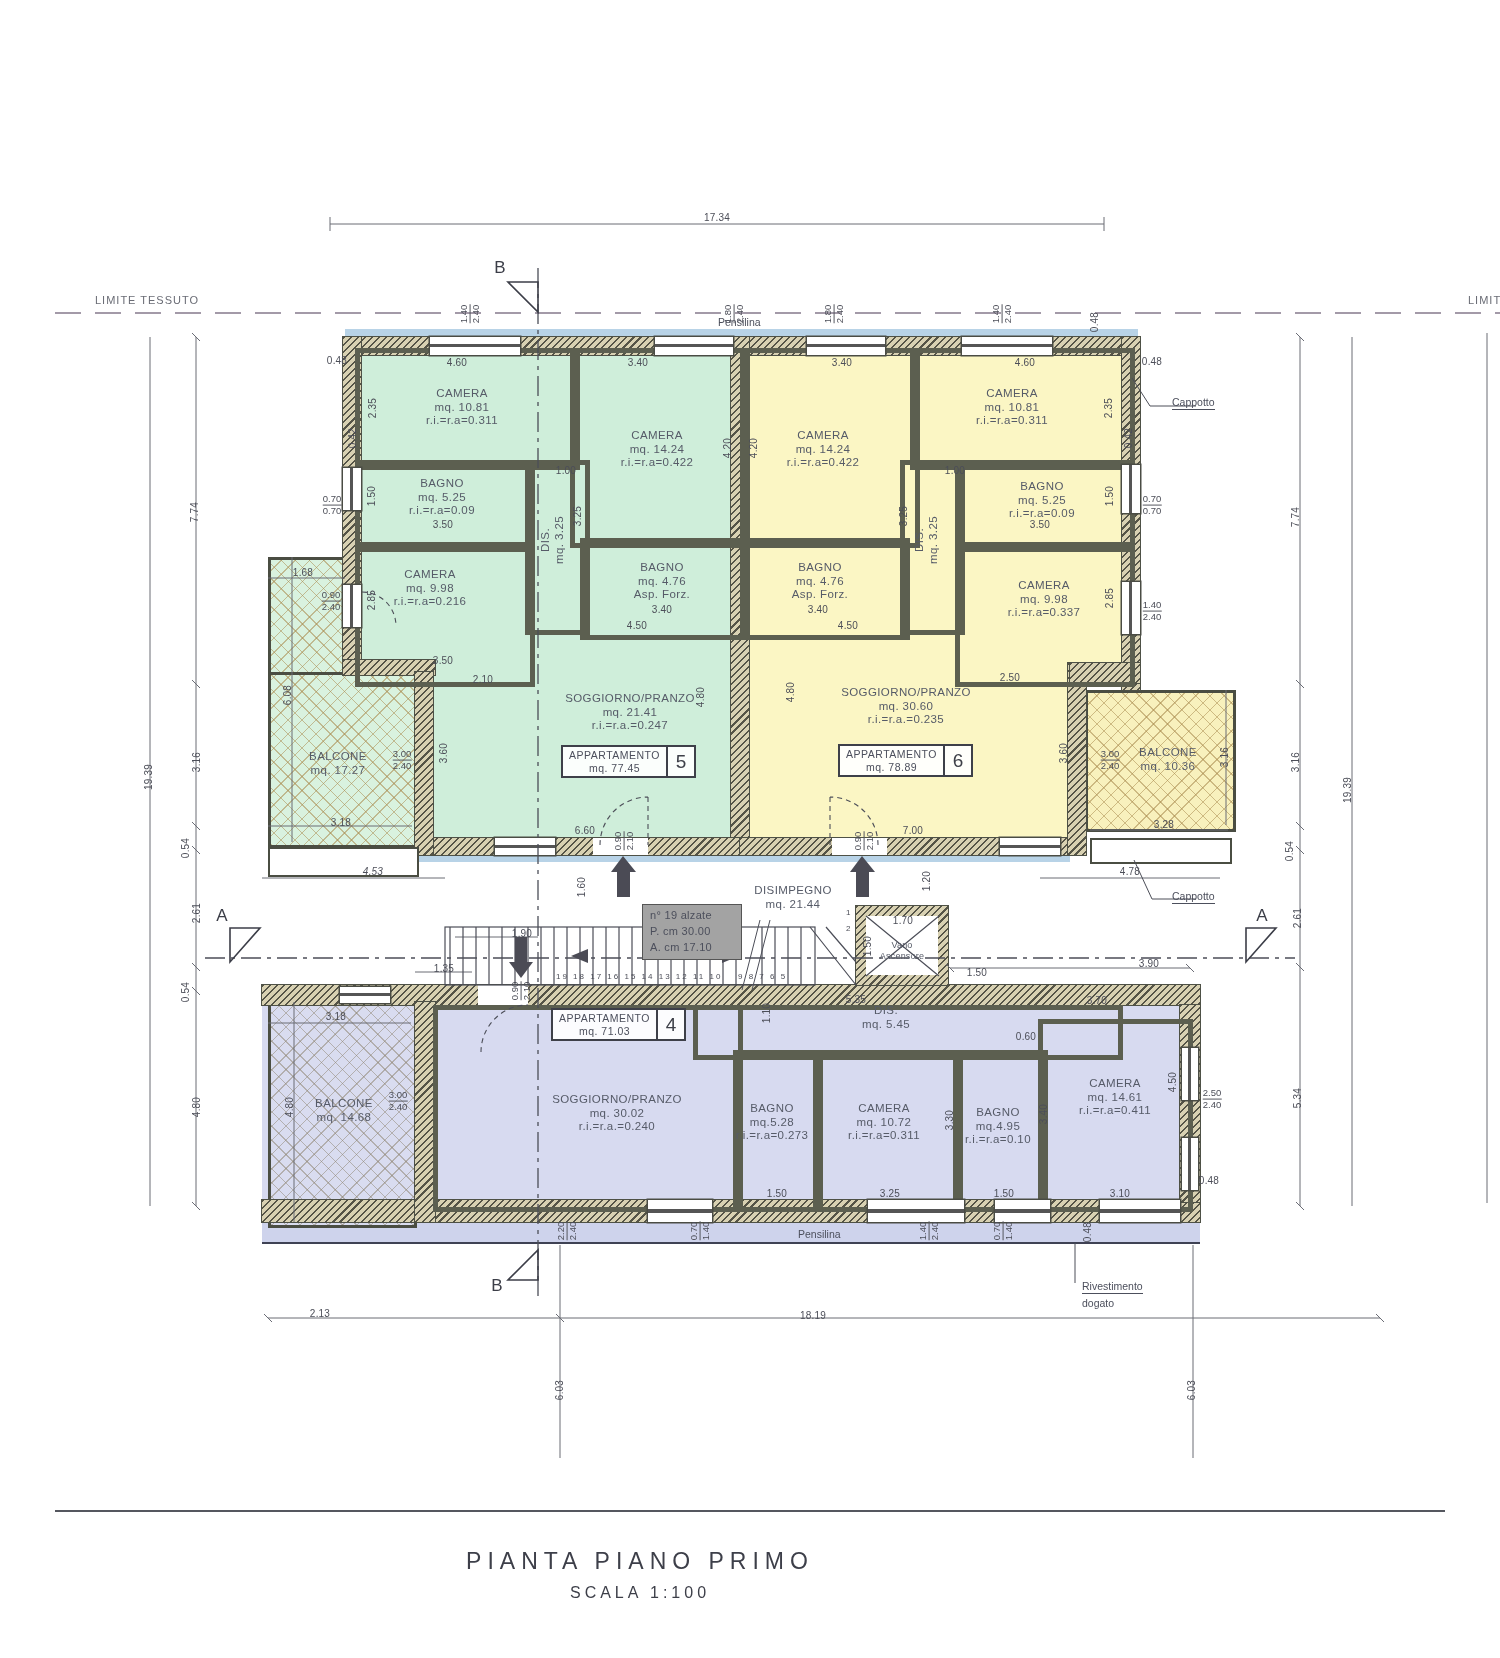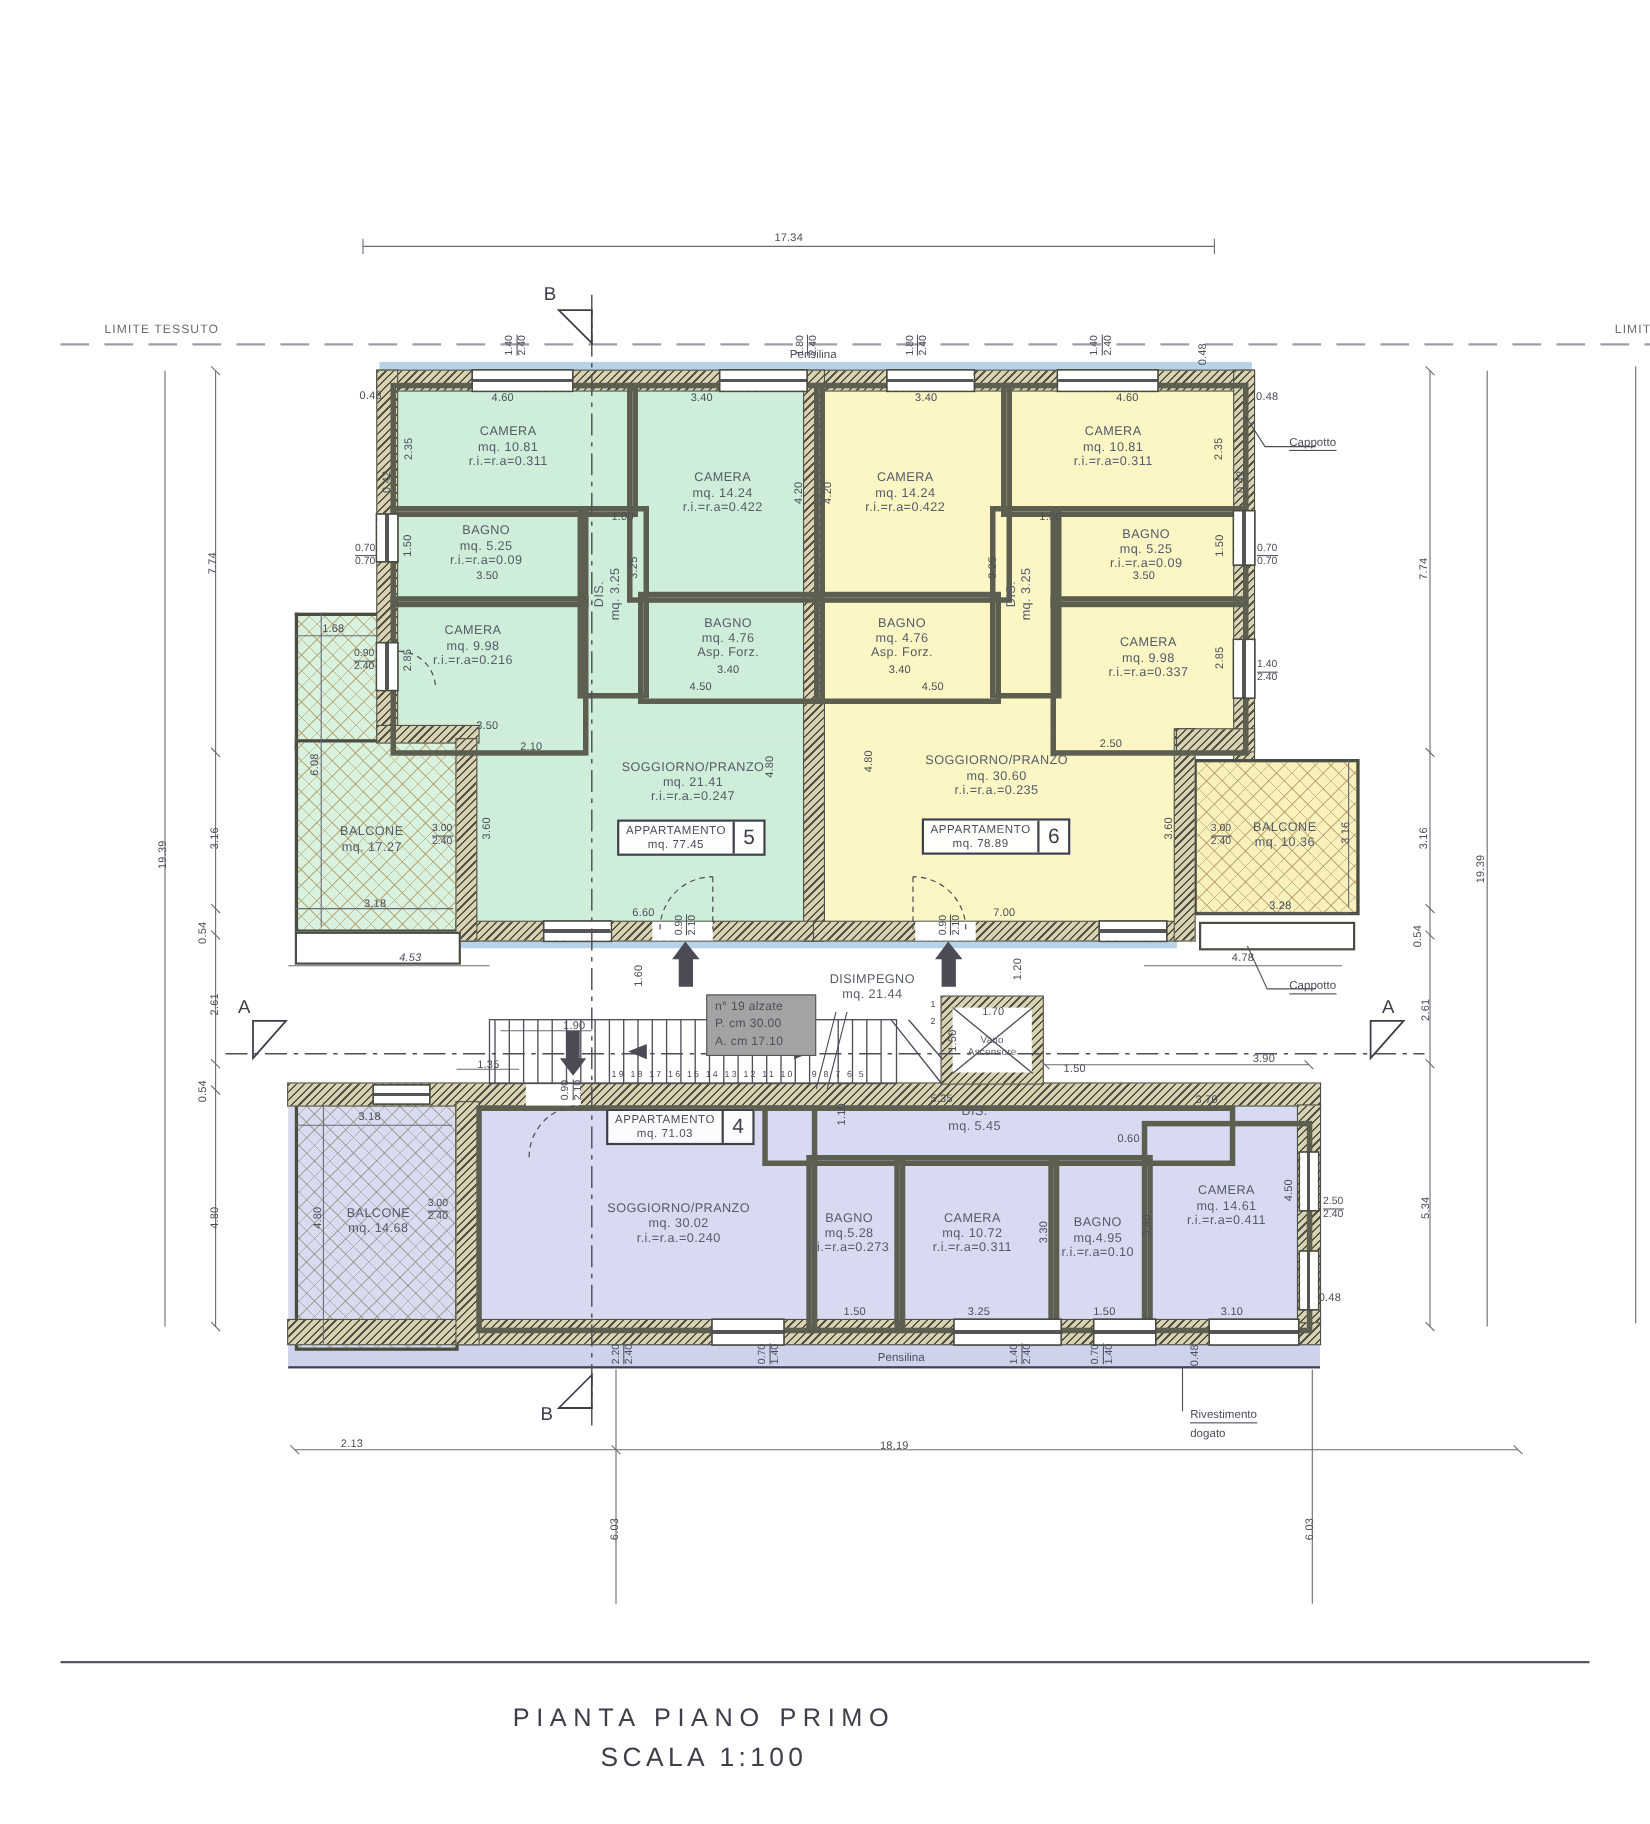--- a/index.html
+++ b/index.html
@@ -47,21 +47,21 @@
   .apt-box-num{display:flex;align-items:center;justify-content:center;width:26px;
     font-size:19px;color:#3e4049;}
   .note-box{position:absolute;background:#a3a3a3;border:1.5px solid #555;padding:3px 7px;
     font-size:11px;line-height:1.45;color:#4c4f5c;z-index:35;letter-spacing:.3px;margin-top:41px;}
   .sec-letter{position:absolute;transform:translate(-50%,-50%);font-size:17px;color:#3c3e48;z-index:30;}
   .limite-label{position:absolute;font-size:11px;letter-spacing:1px;color:#6a6c75;z-index:30;white-space:nowrap;}
   .callout{position:absolute;font-size:10.5px;color:#4c4f5c;z-index:30;white-space:nowrap;}
   .callout.ul{border-bottom:1px solid #4c4f5c;padding-bottom:1px;}
   .title-block{position:absolute;left:0;width:1280px;text-align:center;color:#3d3f49;z-index:30;}
   .title-line1{font-size:23px;letter-spacing:6px;}
-  .title-line2{font-size:24px;letter-spacing:4px;margin-top:9px;}
+  .title-line2{font-size:16px;letter-spacing:4px;margin-top:9px;}
   .stair-nums{position:absolute;font-size:8px;color:#4c4e58;letter-spacing:2px;z-index:30;white-space:nowrap;}
   svg.linework{position:absolute;left:0;top:0;z-index:20;}
   #labels{position:absolute;left:0;top:0;width:100%;height:100%;z-index:30;pointer-events:none;}
 </style>
 </head>
 <body>
 
 <div id="canvas">
 
   <div class="base" style="left: 343px; top: 337px; width: 397px; height: 335px; background-color: rgb(207, 238, 218);"></div>

